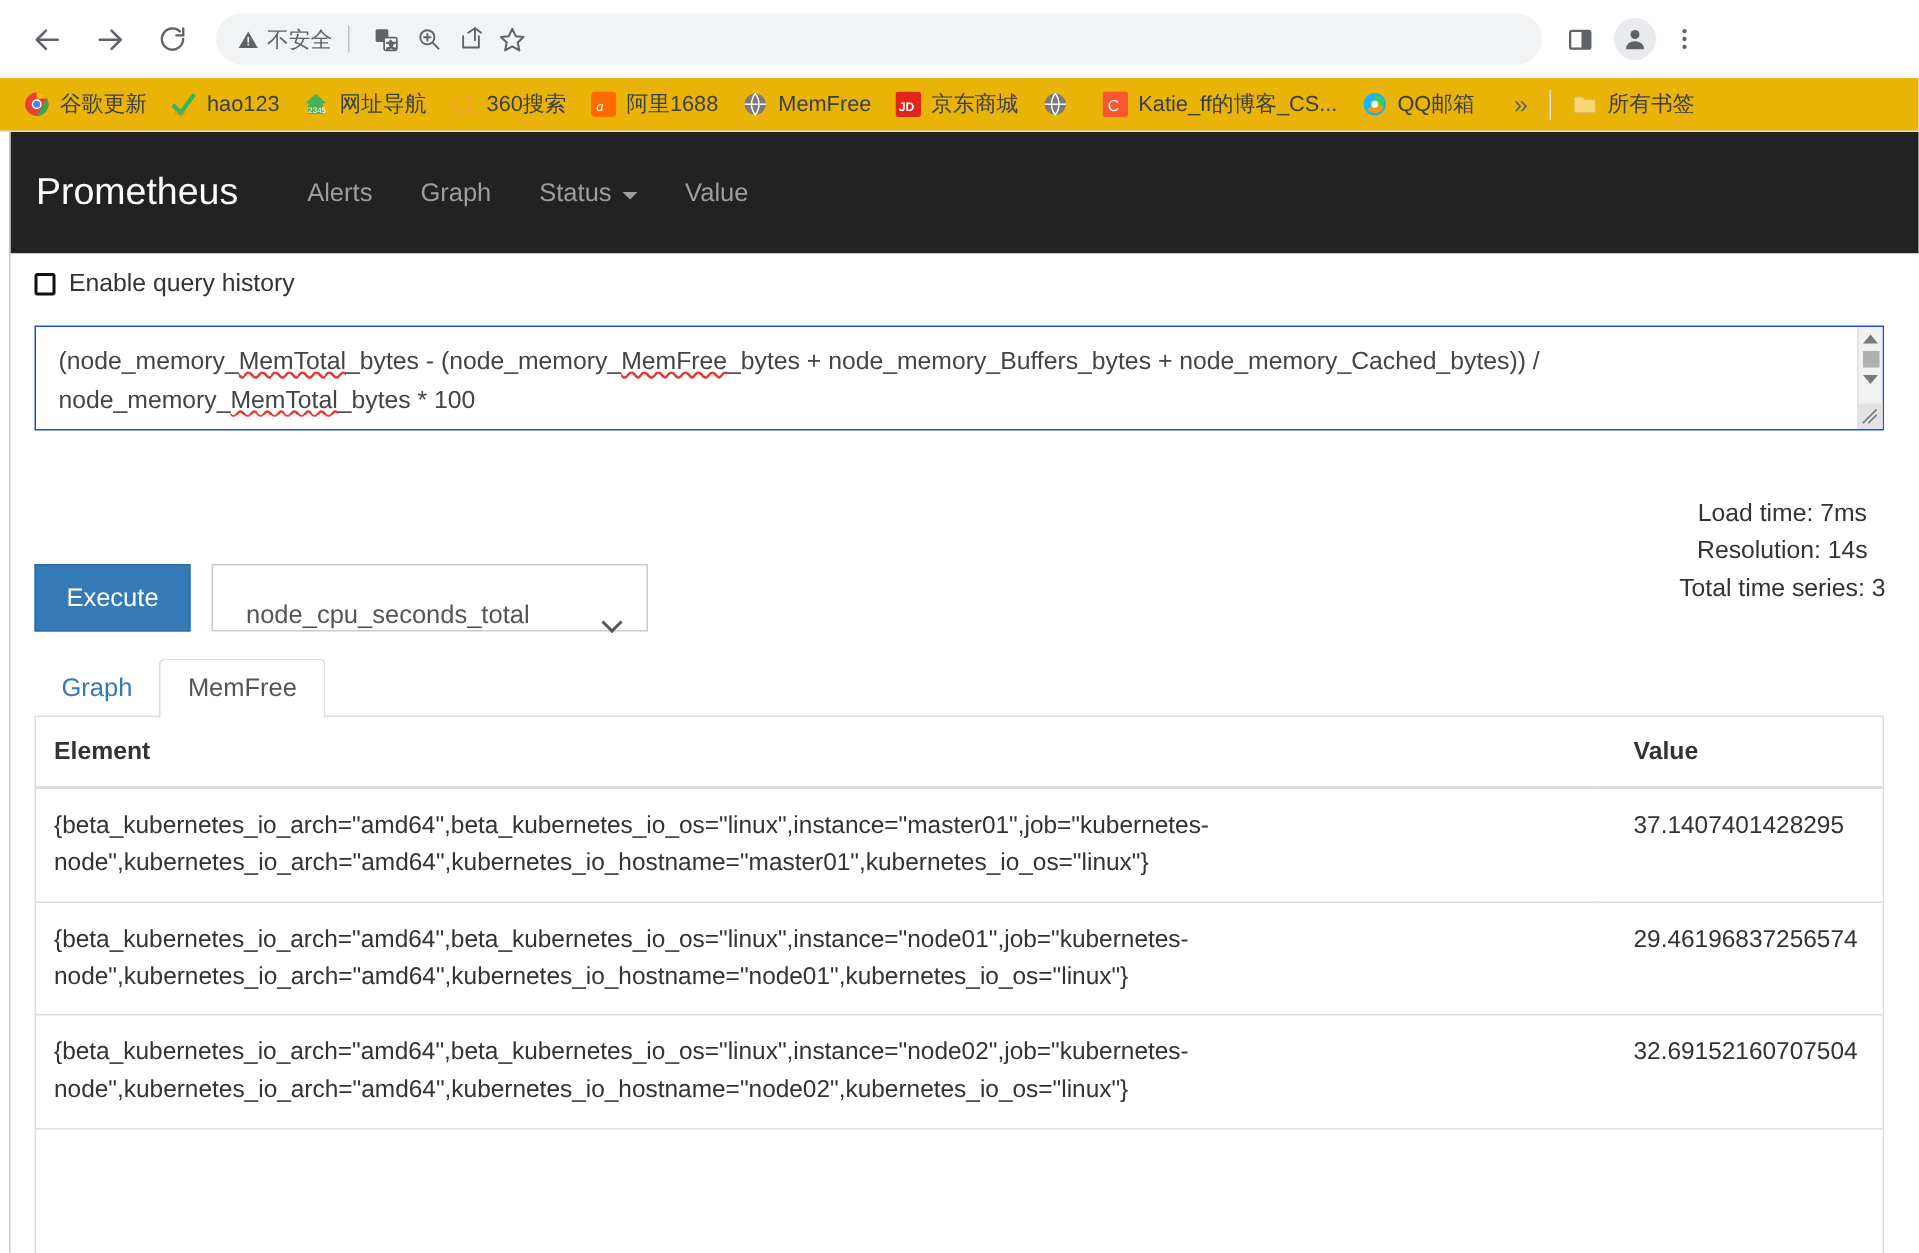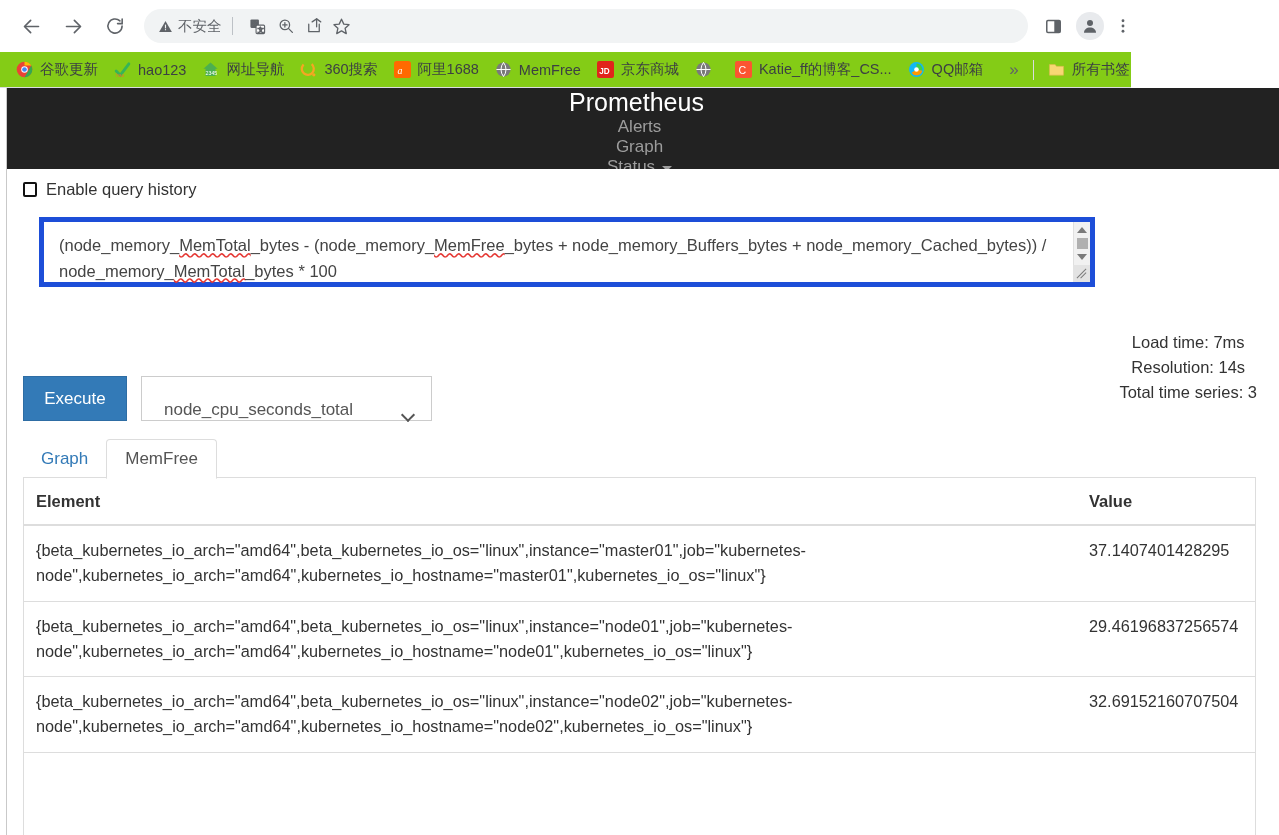--- a/index.html
+++ b/index.html
@@ -59,23 +59,23 @@
   }
   #avatar-btn {
     width: 28px; height: 28px; border-radius: 50%; background: #e8eaed;
     display: flex; align-items: center; justify-content: center;
     margin-left: 8px; color: #5f6368; flex: none;
   }
   #menu-btn { margin-left: 4px; margin-right: 8px; }
 
   
   #bookmarks-bar {
-    position: absolute; left: 0; top: 52px; width: 1131px; height: 36px;
+    position: absolute; left: 0; top: 52px; width: 1279px; height: 36px;
     display: flex; align-items: center; padding-left: 8px;
-    background: #84cc16; border-bottom: 1px solid #dadce0;
+    background: #eab308; border-bottom: 1px solid #dadce0;
   }
   .bookmark {
     display: flex; align-items: center; gap: 7px;
     padding: 4px 8px; font-size: 14.5px; color: #3c4043;
     white-space: nowrap; flex: none;
   }
   .bm-ico { width: 17px; height: 17px; flex: none; display:block; }
   #bm-overflow {
     margin-left: 10px; color: #5f6368; font-size: 17px; padding: 0 8px; flex:none;
   }
@@ -84,21 +84,21 @@
   
   #left-edge-strip {
     position: absolute; left: 0; top: 88px; width: 7px; height: 747px;
     background: #ffffff; border-right: 1px solid #c9c9c9; z-index: 40;
   }
 
   
   #prom-navbar {
     position: absolute; left: 0; top: 88px; width: 1279px; height: 81px;
     background: #222222;
-    display: flex; align-items: center; flex-direction: column;
+    display: flex; align-items: center;
   }
   #prom-brand {
     color: #ffffff; font-size: 25px; margin-left: 24px; margin-right: 30px;
     white-space: nowrap;
   }
   .prom-nav-item {
     color: #9d9d9d; font-size: 17px; padding: 0 16px;
     display: flex; align-items: center; gap: 7px; white-space: nowrap;
   }
   .caret {
@@ -116,22 +116,22 @@
     position: absolute; left: 23px; top: 11px;
     display: flex; align-items: center; gap: 9px;
   }
   #qh-checkbox {
     width: 14px; height: 15px; border: 2.5px solid #111; border-radius: 2px;
     background: #fff; flex: none;
   }
   #qh-label { font-size: 16.5px; color: #333; white-space: nowrap; }
 
   #expr-wrap {
-    position: absolute; left: 39px; top: 48px; width: 1056px; height: 70px;
-    border: 5px solid #1d4ed8; background: #ffffff;
+    position: absolute; left: 23px; top: 48px; width: 1233px; height: 70px;
+    border: 1px solid #1d4ed8; background: #ffffff;
     display: flex;
   }
   #expr-text {
     flex: 1 1 auto; padding: 11px 14px 0 15px;
     font-size: 16.5px; color: #444; line-height: 1.55;
     white-space: pre-wrap; word-break: break-word;
     text-decoration: underline;
     text-decoration-color: rgba(0,0,0,0);
   }
   #expr-text .sq {

